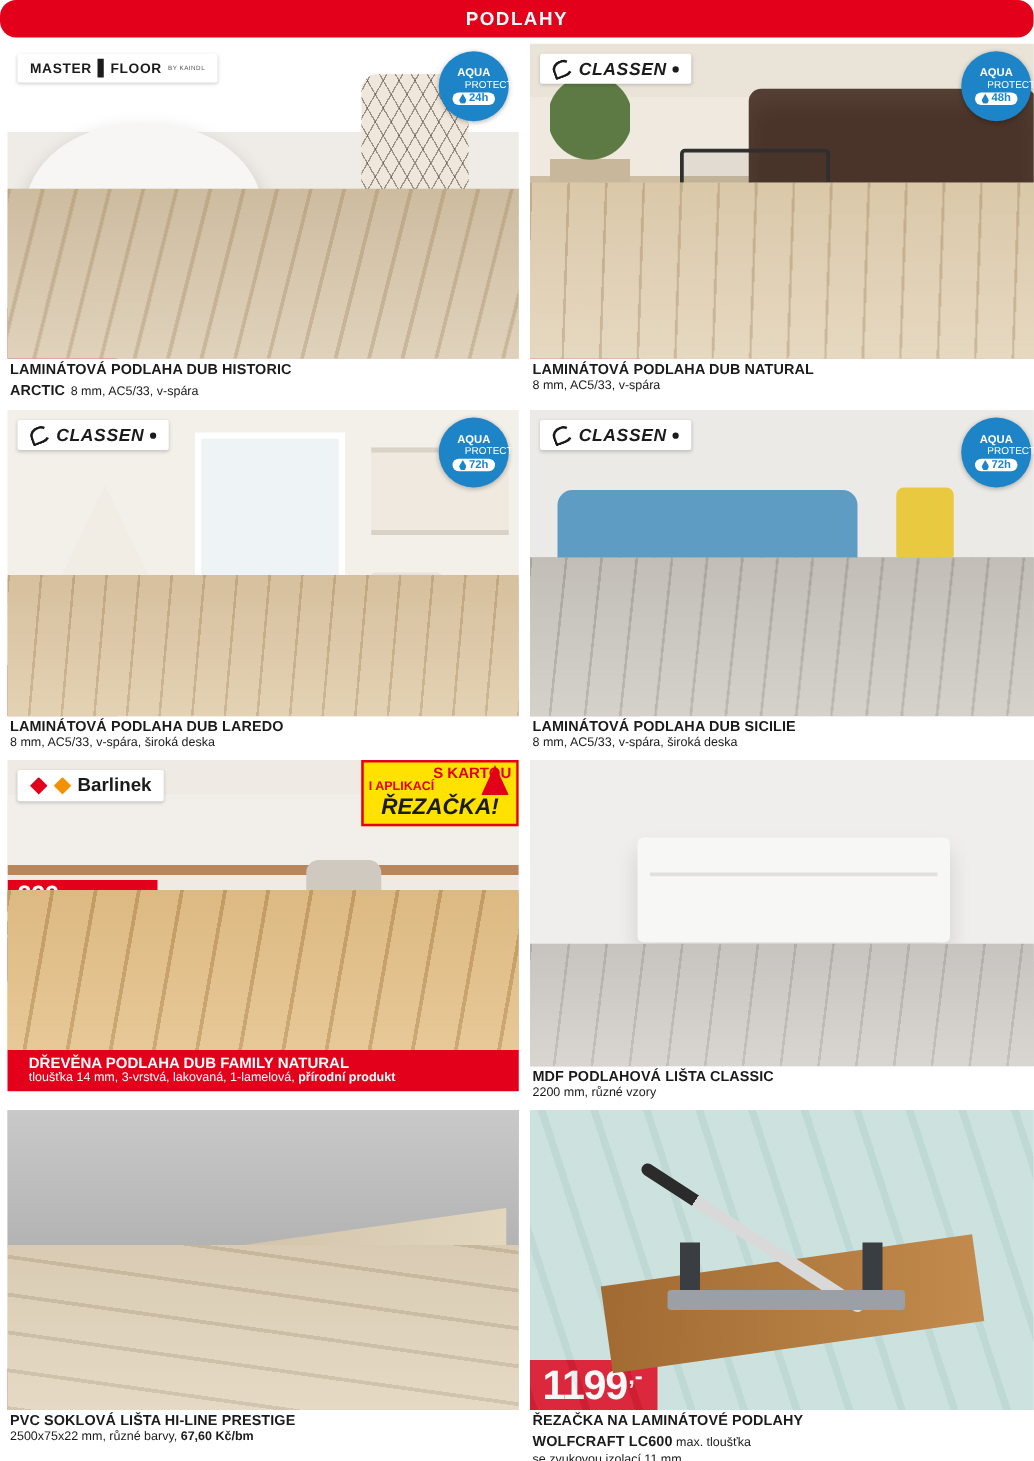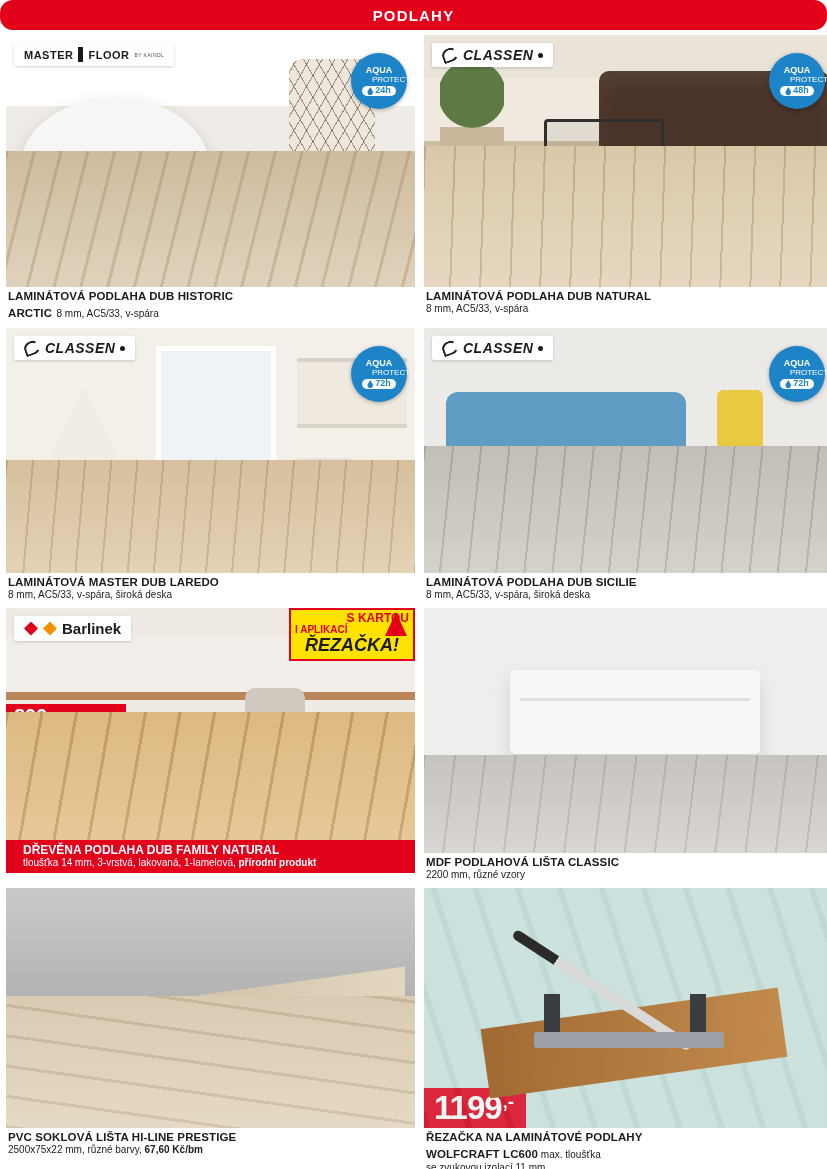--- a/index.html
+++ b/index.html
@@ -259,21 +259,21 @@
   }
   .logo.barlinek { color:#1b1b1b; font-size:15px; }
   .logo.barlinek .leaf {
     width: 14px; height: 14px; background:#e2001a;
     clip-path: polygon(50% 0, 100% 50%, 50% 100%, 0 50%);
   }
   .logo.barlinek .leaf2 { background:#f39200; }
 
   
   .aqua {
-    position: absolute; right: 8px; top: 18px;
+    position: absolute; right: 8px; top: 6px;
     width: 56px; height: 56px; border-radius: 50%;
     background: #1e84c8; color: #fff; text-align: center;
     display: flex; flex-direction: column; align-items: center; justify-content: center;
     line-height: 1.05; box-shadow: 0 1px 4px rgba(0,0,0,.3);
   }
   .aqua .t1 { font-size: 9px; font-weight: bold; }
   .aqua .t2 { font-size: 8px; font-weight: normal; padding-left: 24px; }
   .aqua .hours {
     margin-top: 2px; background:#fff; color:#1e84c8; border-radius: 8px;
     font-size: 9px; font-weight: bold; padding: 0 5px; display:flex; align-items:center; gap:2px;
@@ -456,21 +456,21 @@
 
         <div class="price">
           <span class="num">339</span>
           <span class="sup">
             <span class="unit">m2</span>
             <span class="cur">,-</span>
           </span>
         </div>
       </div>
       <div class="caption">
-        <div class="t1">LAMINÁTOVÁ MASTER DUB LAREDO</div>
+        <div class="t1">LAMINÁTOVÁ PODLAHA DUB LAREDO</div>
         <div class="t2">8 mm, AC5/33, v-spára, široká deska</div>
       </div>
     </div>
 
     <div class="cell">
       <div class="photo h-b ph4">
         <div class="sofab"></div>
         <div class="tablew"></div>
         <div class="chairy"></div>
 

